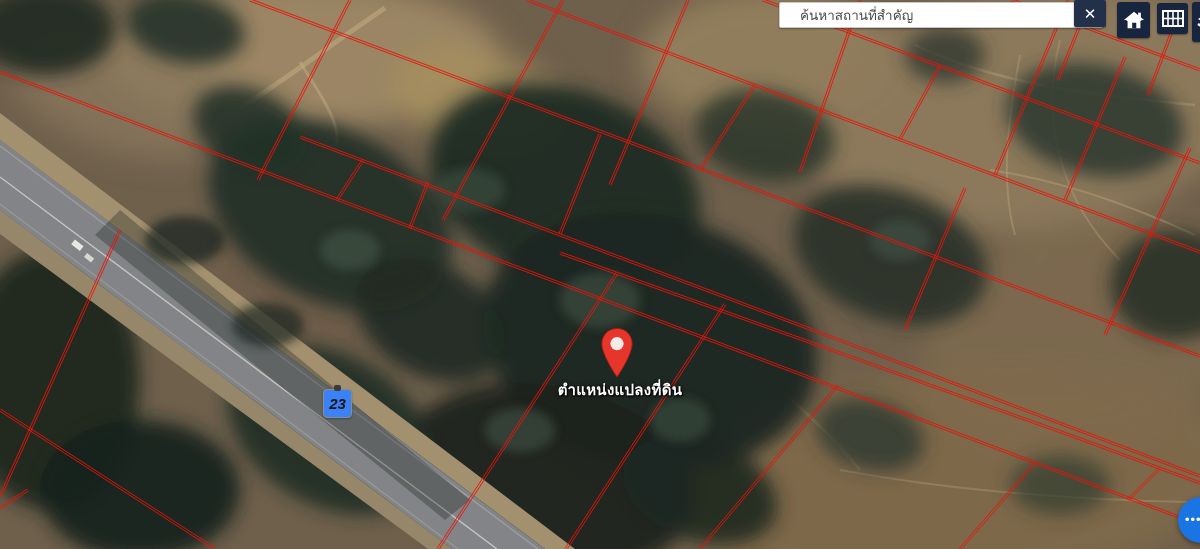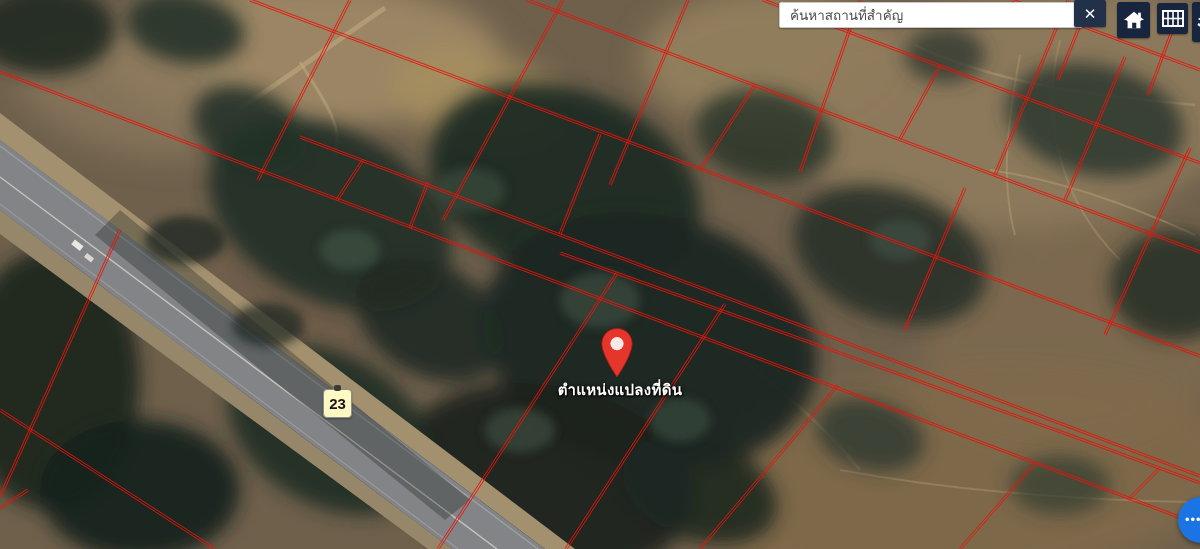--- a/index.html
+++ b/index.html
@@ -6,41 +6,42 @@
   .viewport{
     position:relative;width:1200px;height:549px;overflow:hidden;
     background:#6b5c49;font-family:"Liberation Sans","DejaVu Sans",sans-serif;
   }
   svg.maplayer{position:absolute;left:0;top:0;}
   
   .search-input{
     position:absolute;left:779px;top:2px;width:282px;height:24px;
     border:1px solid #c9c9c9;border-radius:2px;background:#fff;
     font-family:"Liberation Sans","DejaVu Sans",sans-serif;
-    font-size:13.5px;color:#15803d;padding:0 10px;outline:none;
+    font-size:13.5px;color:#15803d;padding:0 20px;outline:none;
     box-shadow:0 1px 2px rgba(0,0,0,.35);
   }
   .search-input::placeholder{color:#4d4d4d;opacity:1;}
   .navy-btn{
     position:absolute;background:#17253f;border:none;border-radius:3px;
     display:flex;align-items:center;justify-content:center;cursor:pointer;
     box-shadow:0 1px 2px rgba(0,0,0,.4);padding:0;
   }
   .btn-close{left:1074px;top:0;width:32px;height:27px;background:#22304a;border-radius:2px;
     color:#fff;font-size:15px;line-height:1;}
   .btn-home{left:1117px;top:2px;width:33px;height:36px;}
   .btn-grid{left:1157px;top:3px;width:31px;height:31px;}
   .btn-layers{left:1192px;top:2px;width:40px;height:40px;}
   
   .route-badge{
     position:absolute;left:323px;top:389px;width:27px;height:27px;
-    background:#fef9c3;border:1px solid #8d8d88;border-radius:4px;
+    background:#3b82f6;border:1px solid #8d8d88;border-radius:4px;
     display:flex;align-items:center;justify-content:center;
     font-size:15px;font-weight:bold;color:#151515;
     box-shadow:0 1px 2px rgba(0,0,0,.3);
+    font-style:italic;
   }
   .route-badge-dot{
     position:absolute;left:334px;top:385px;width:7px;height:6px;
     background:#3a3a36;border-radius:2px;
   }
   .pin{position:absolute;left:594px;top:327px;width:46px;height:52px;}
   .pin-label{
     position:absolute;left:530px;top:370px;width:180px;text-align:center;
     color:#fff;font-size:15px;font-weight:bold;letter-spacing:.3px;
     text-shadow:0 1px 2px #000,0 0 4px rgba(0,0,0,.9),1px 1px 1px #000;

